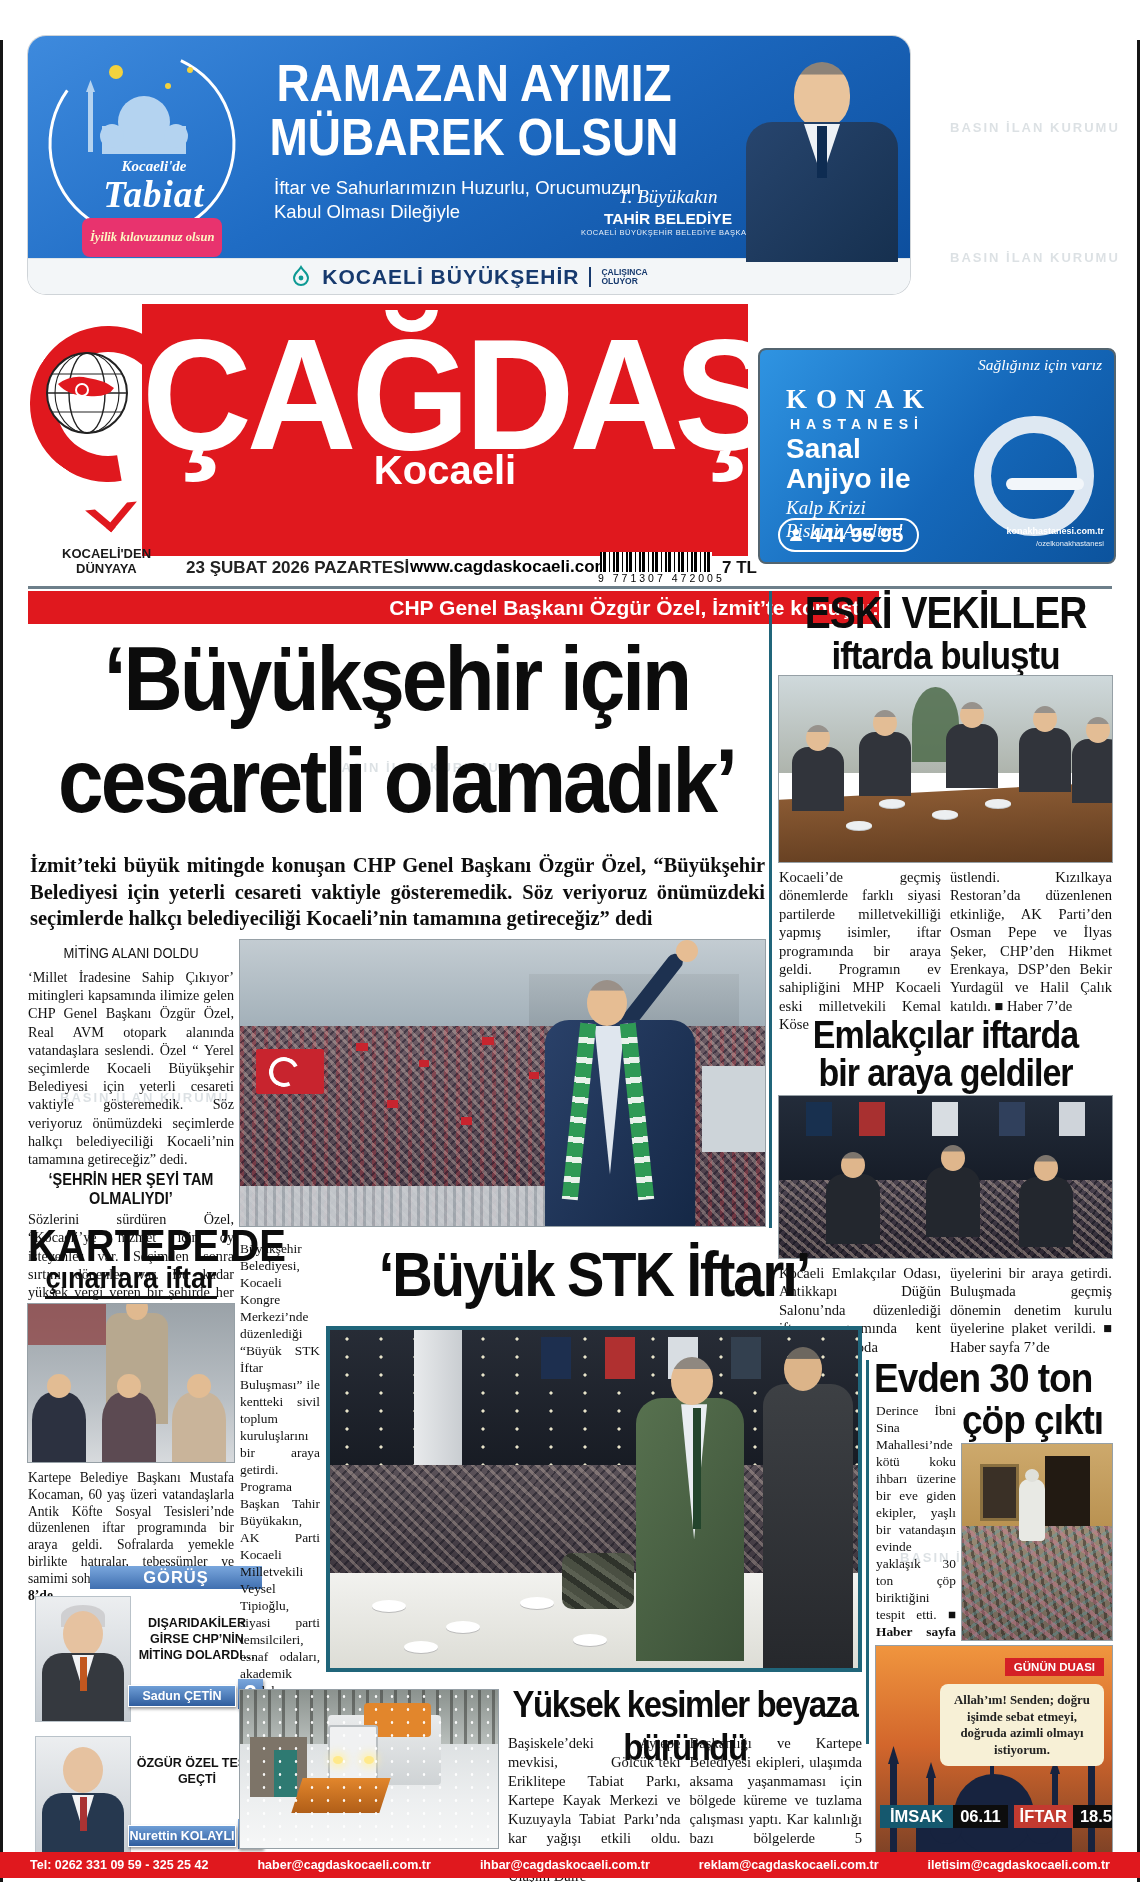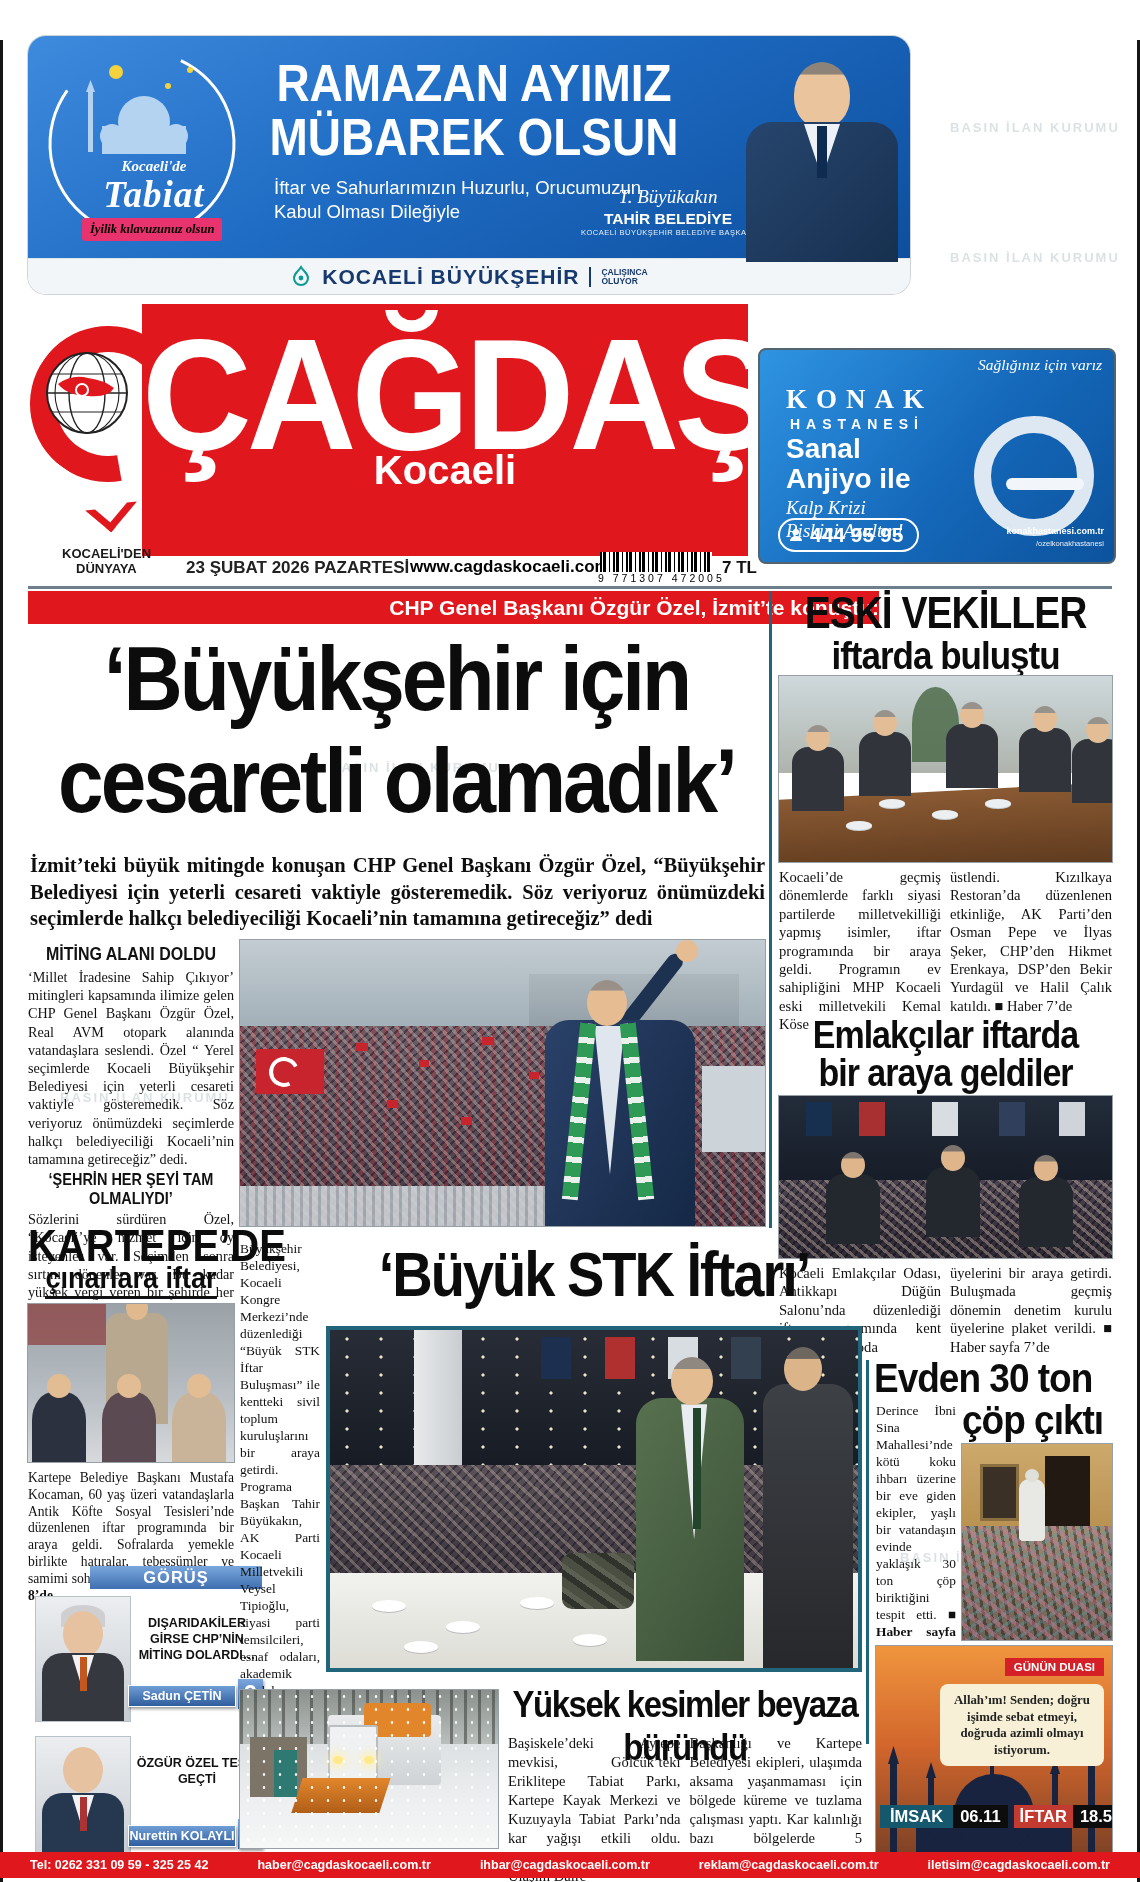--- a/index.html
+++ b/index.html
@@ -15,22 +15,22 @@
   .banner{left:28px;top:36px;width:882px;height:258px;border-radius:18px;overflow:hidden;
           box-shadow:0 0 0 1px #cfd4d8;}
   .banner-blue{position:relative;height:222px;
       background:linear-gradient(150deg,#3e8add 0%,#1f6cc4 45%,#0d4f9e 100%);}
   .b-logo{position:absolute;left:14px;top:4px;width:212px;height:214px;}
   .b-logo svg{position:absolute;left:0;top:0;}
   .b-koc{position:absolute;left:52px;top:118px;width:120px;text-align:center;
          font:italic bold 15px "Liberation Serif",serif;color:#fff;}
   .b-ram{position:absolute;left:26px;top:133px;width:172px;text-align:center;
          font:italic bold 37px "Liberation Serif",serif;color:#fff;letter-spacing:1px;}
-  .b-tag{position:absolute;left:40px;top:178px;background:#e8336e;color:#000000;padding:4px 8px;
-         font:italic bold 12.5px "Liberation Serif",serif;border-radius:3px;white-space:nowrap;}
+  .b-tag{position:absolute;left:40px;top:178px;background:#e8336e;color:#fef9c3;padding:12px 8px;
+         font:italic bold 12.5px "Liberation Serif",serif;border-radius:8px;white-space:nowrap;}
   .b-center{position:absolute;left:228px;top:20px;width:436px;text-align:center;color:#fff;}
   .b-title{font-weight:800;font-size:46px;line-height:54px;letter-spacing:0;}
   .b-sub{margin-top:12px;font-size:18.5px;line-height:24px;font-weight:500;text-align:left;padding-left:18px;}
   .b-sign{position:absolute;left:545px;top:150px;width:190px;text-align:center;color:#fff;}
   .b-script{font:italic 19px "Liberation Serif",serif;}
   .b-name{font-weight:800;font-size:15.5px;margin-top:2px;}
   .b-title2{font-size:7.5px;letter-spacing:.5px;opacity:.9;}
   .b-port{position:absolute;right:4px;bottom:0;width:168px;height:206px;}
   .p-head{position:absolute;left:56px;top:10px;width:56px;height:66px;border-radius:50% 50% 46% 46%;
           background:linear-gradient(#8d8378 18%,#e9c49c 20%);}
@@ -85,21 +85,21 @@
 
   
   .kicker{left:28px;top:591px;width:851px;height:33px;background:#e0181e;color:#fff;
           font-weight:800;font-size:21px;line-height:33px;text-align:right;}
   .headline{left:28px;top:628px;width:737px;text-align:center;color:#0c0c0c;font-weight:800;
             font-size:82px;letter-spacing:-3px;line-height:102px;}
   .headline .sy{transform:scaleY(1.1);}
   .deck{left:30px;top:852px;width:735px;font:bold 20.5px/26.5px "Liberation Serif",serif;
         text-align:justify;color:#0e0e0e;margin:0;}
   .leadcol{left:28px;top:942px;width:206px;}
-  .leadcol h3{margin:2px 0 4px;font-size:16px;line-height:20px;text-align:center;font-weight:700;}
+  .leadcol h3{margin:2px 0 4px;font-size:13px;line-height:20px;text-align:center;font-weight:400;}
   .leadcol h4{margin:4px 0 4px;font-size:14.5px;line-height:17px;text-align:center;font-weight:800;}
   .leadcol p{margin:0 0 4px;font:14.2px/18.2px "Liberation Serif",serif;text-align:justify;}
   .byl{font-weight:700;}
 
   .vrule1{left:769px;top:591px;width:3px;height:637px;background:#20657a;}
   .vrule2{left:866px;top:1360px;width:3px;height:384px;background:#20657a;}
 
   
   .ph{position:absolute;overflow:hidden;box-shadow:0 0 0 1px #96a0a6;}
   .layer{position:absolute;}

